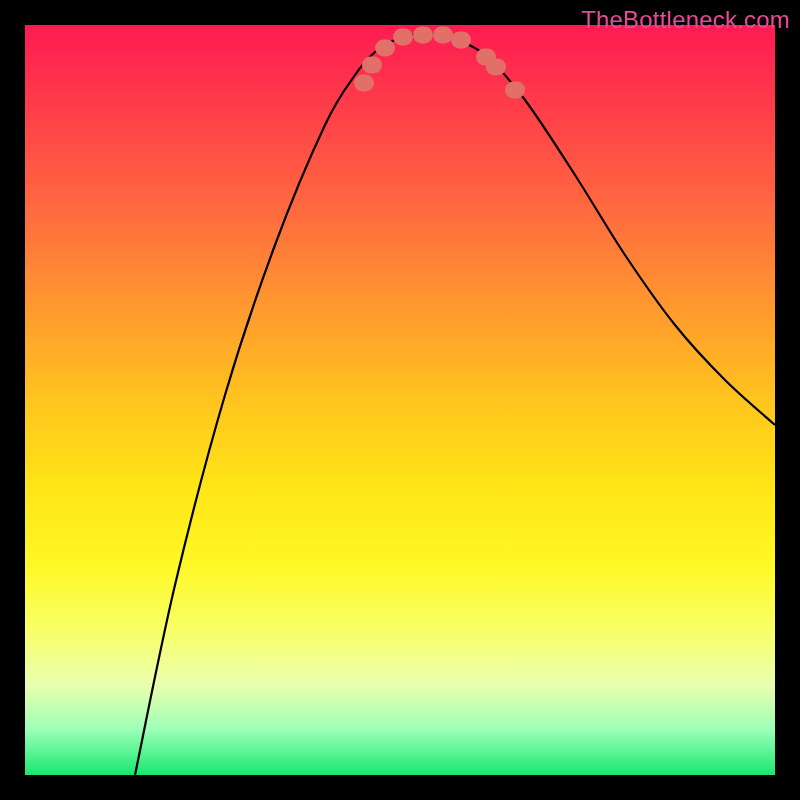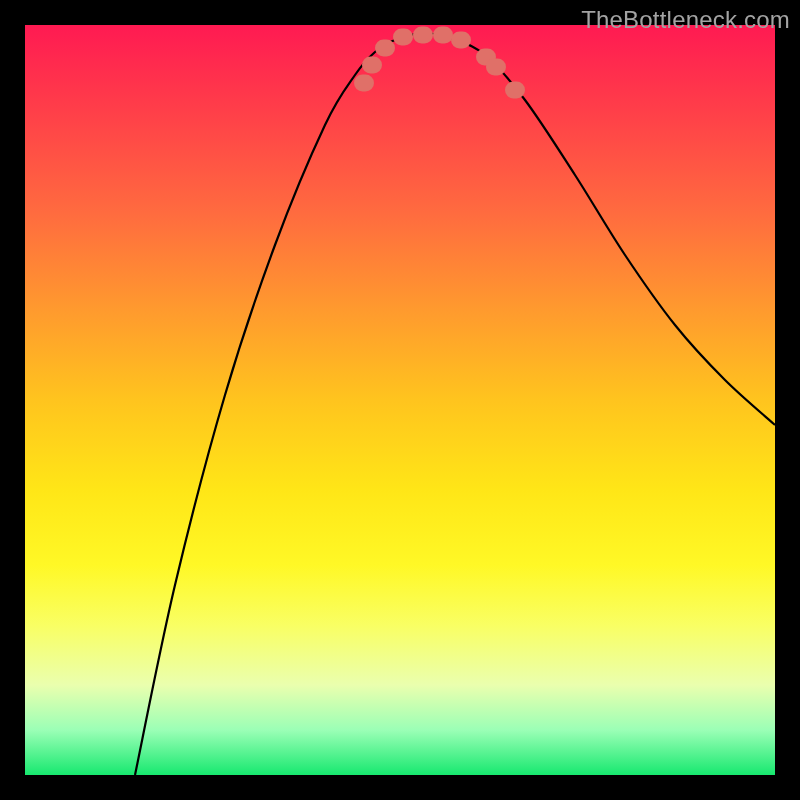--- a/index.html
+++ b/index.html
@@ -27,21 +27,21 @@
       #fff826 72%,
       #f9ff63 80%,
       #eaffae 88%,
       #9bffb6 94%,
       #17e86f 100%);
   }
   .watermark {
     position: absolute;
     top: 6px;
     right: 10px;
-    color: #a3a3a3;
+    color: #ec4899;
     font-size: 24px;
     font-weight: 500;
     letter-spacing: 0.2px;
     user-select: none;
   }
   svg {
     position: absolute;
     left: 0;
     top: 0;
   }

